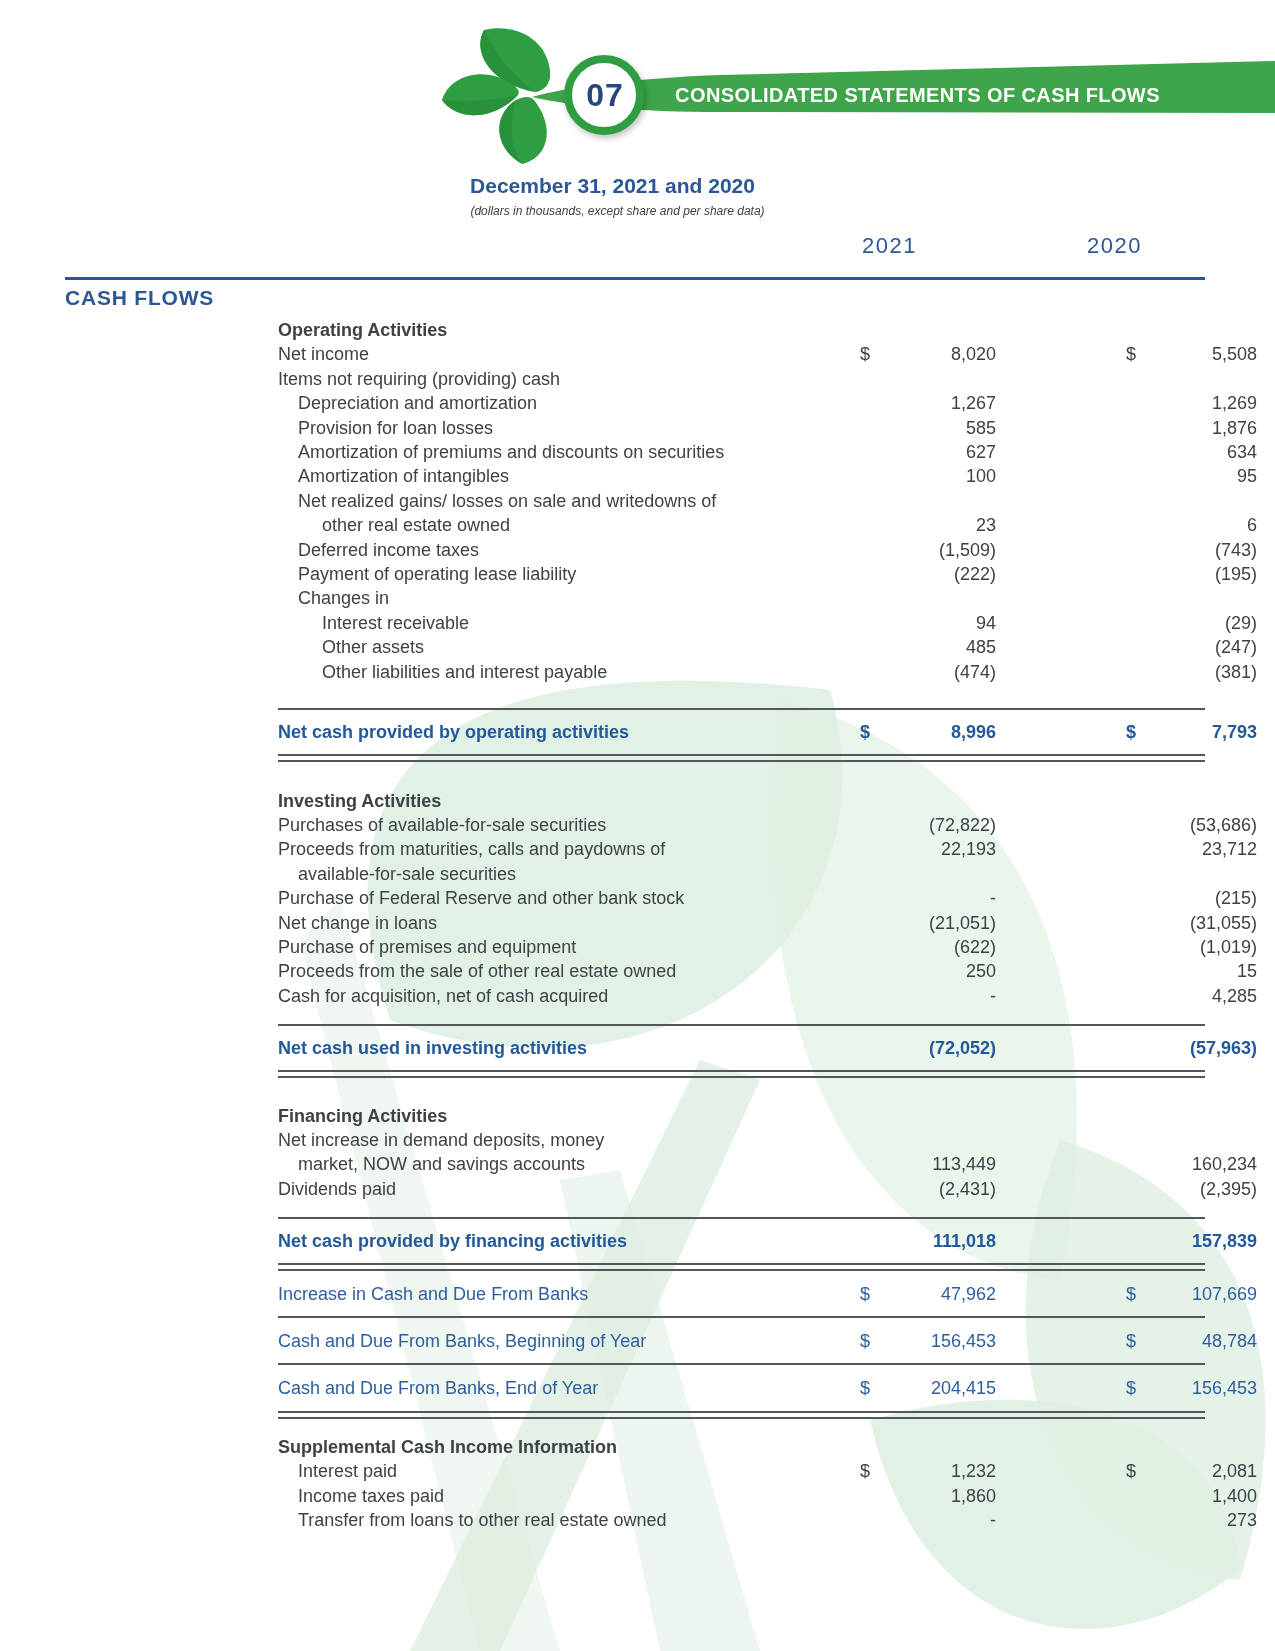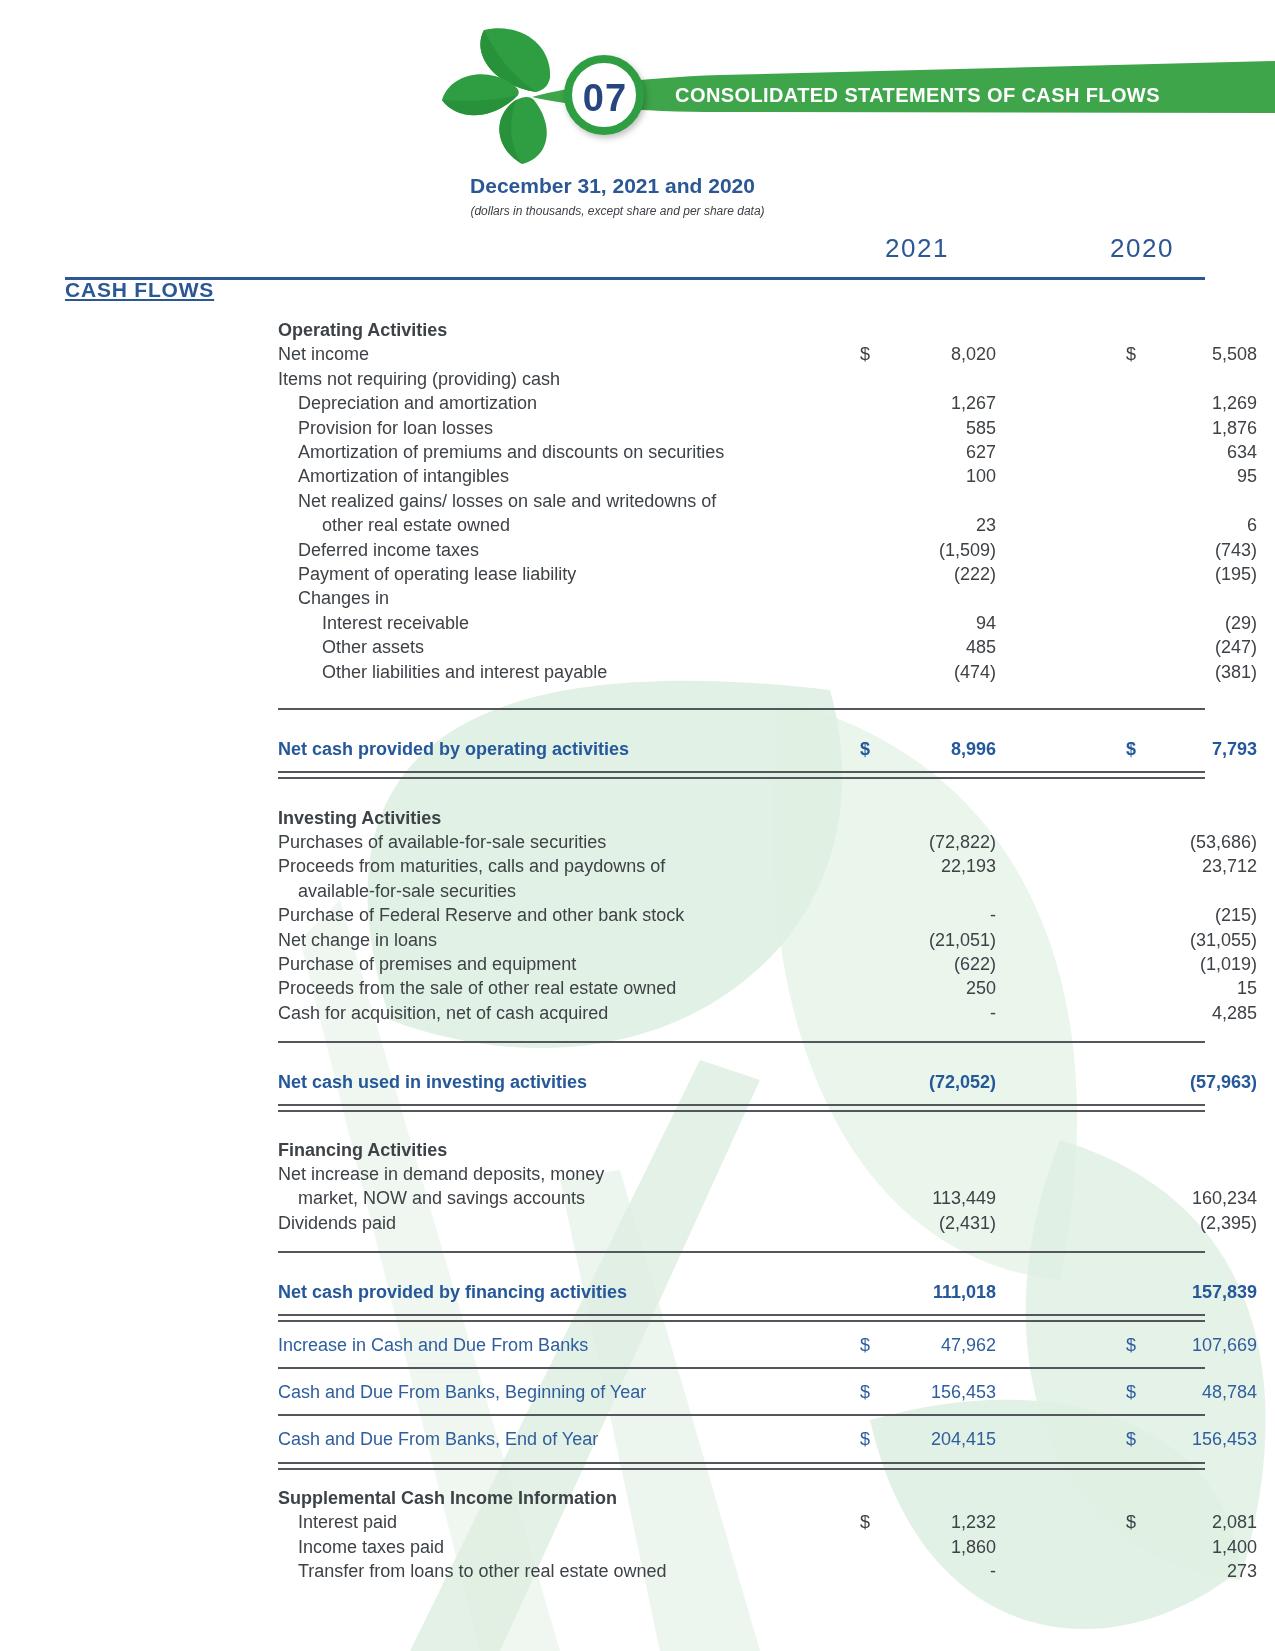--- a/index.html
+++ b/index.html
@@ -15,53 +15,53 @@
   .watermark { position:absolute; left:0; top:0; width:1275px; height:1651px; z-index:0; }
   
   .banner-svg { position:absolute; left:0; top:0; width:1275px; height:175px; z-index:3; }
   .banner-title {
     position:absolute; left:645px; top:82px; width:545px; z-index:4;
     color:#ffffff; font-weight:bold; font-size:20px; letter-spacing:0.4px;
     text-align:center; line-height:26px;
   }
   .banner-num {
     position:absolute; left:572px; top:77px; width:66px; z-index:5;
-    text-align:center; color:#27457e; font-weight:bold; font-size:38px; letter-spacing:1px;
+    text-align:center; color:#27457e; font-weight:bold; font-size:32px; letter-spacing:1px;
   }
   
   .content { position:absolute; left:0; top:0; width:1275px; height:1651px; z-index:2; }
   .doc-title {
     position:absolute; left:0; top:174px; width:1225px; text-align:center;
     color:#2b5795; font-weight:bold; font-size:21px;
   }
   .doc-subtitle {
     position:absolute; left:0; top:204px; width:1235px; text-align:center;
     color:#3d4247; font-style:italic; font-size:12px;
   }
-  .col-head { position:absolute; top:233px; width:110px; text-align:center;
-    color:#2b5795; font-size:26px; letter-spacing:1.5px; }
+  .col-head { position:absolute; top:233px; width:110px; text-align:left;
+    color:#2b5795; font-size:22px; letter-spacing:1.5px; }
   .col-head.y2021 { left:862px; }
   .col-head.y2020 { left:1087px; }
   .top-rule { position:absolute; left:65px; top:277px; width:1140px; height:3px; background:#2b5795; }
   .side-label {
-    position:absolute; left:65px; top:278px;
-    color:#2b5795; font-weight:bold; font-size:21px; letter-spacing:0.8px;text-decoration:underline;
+    position:absolute; left:65px; top:286px;
+    color:#2b5795; font-weight:bold; font-size:21px; letter-spacing:0.8px;
   }
   
   .table { position:absolute; left:278px; top:318px; width:927px; }
   .trow { display:grid; grid-template-columns:570px 28px 96px 106px 28px 99px;
           font-size:18px; line-height:24.4px;gap:12px; }
   .trow .v  { text-align:right; }
   .trow .v2 { padding-right:8px;text-align:right; }
   .trow .d  { text-align:left; }
   .i1 { padding-left:20px; }
   .i2 { padding-left:44px; }
   .t-section { font-weight:bold; color:#3d4247; }
   .t-item    { color:#3d4247; }
-  .t-subtotal { color:#24589a; font-weight:bold; padding:10px 0 9px 0;margin-top:17px; }
+  .t-subtotal { color:#24589a; font-weight:bold; padding:10px 0 9px 0; }
   .t-bluerow  { color:#2e5e9e; padding:11px 0 10px 0; }
   .rule  { border-top:2px solid #53565a; height:0; }
   .drule { border-top:2px solid #53565a; border-bottom:2px solid #53565a; height:4px; }
   .gap16 { height:16px; } .gap24 { height:24px; } .gap26 { height:26px; } .gap27 { height:27px; }
 </style>
 </head>
 <body>
 
 <svg class="watermark" viewBox="0 0 1275 1651" xmlns="http://www.w3.org/2000/svg">
   <g fill="#dfefe2">

